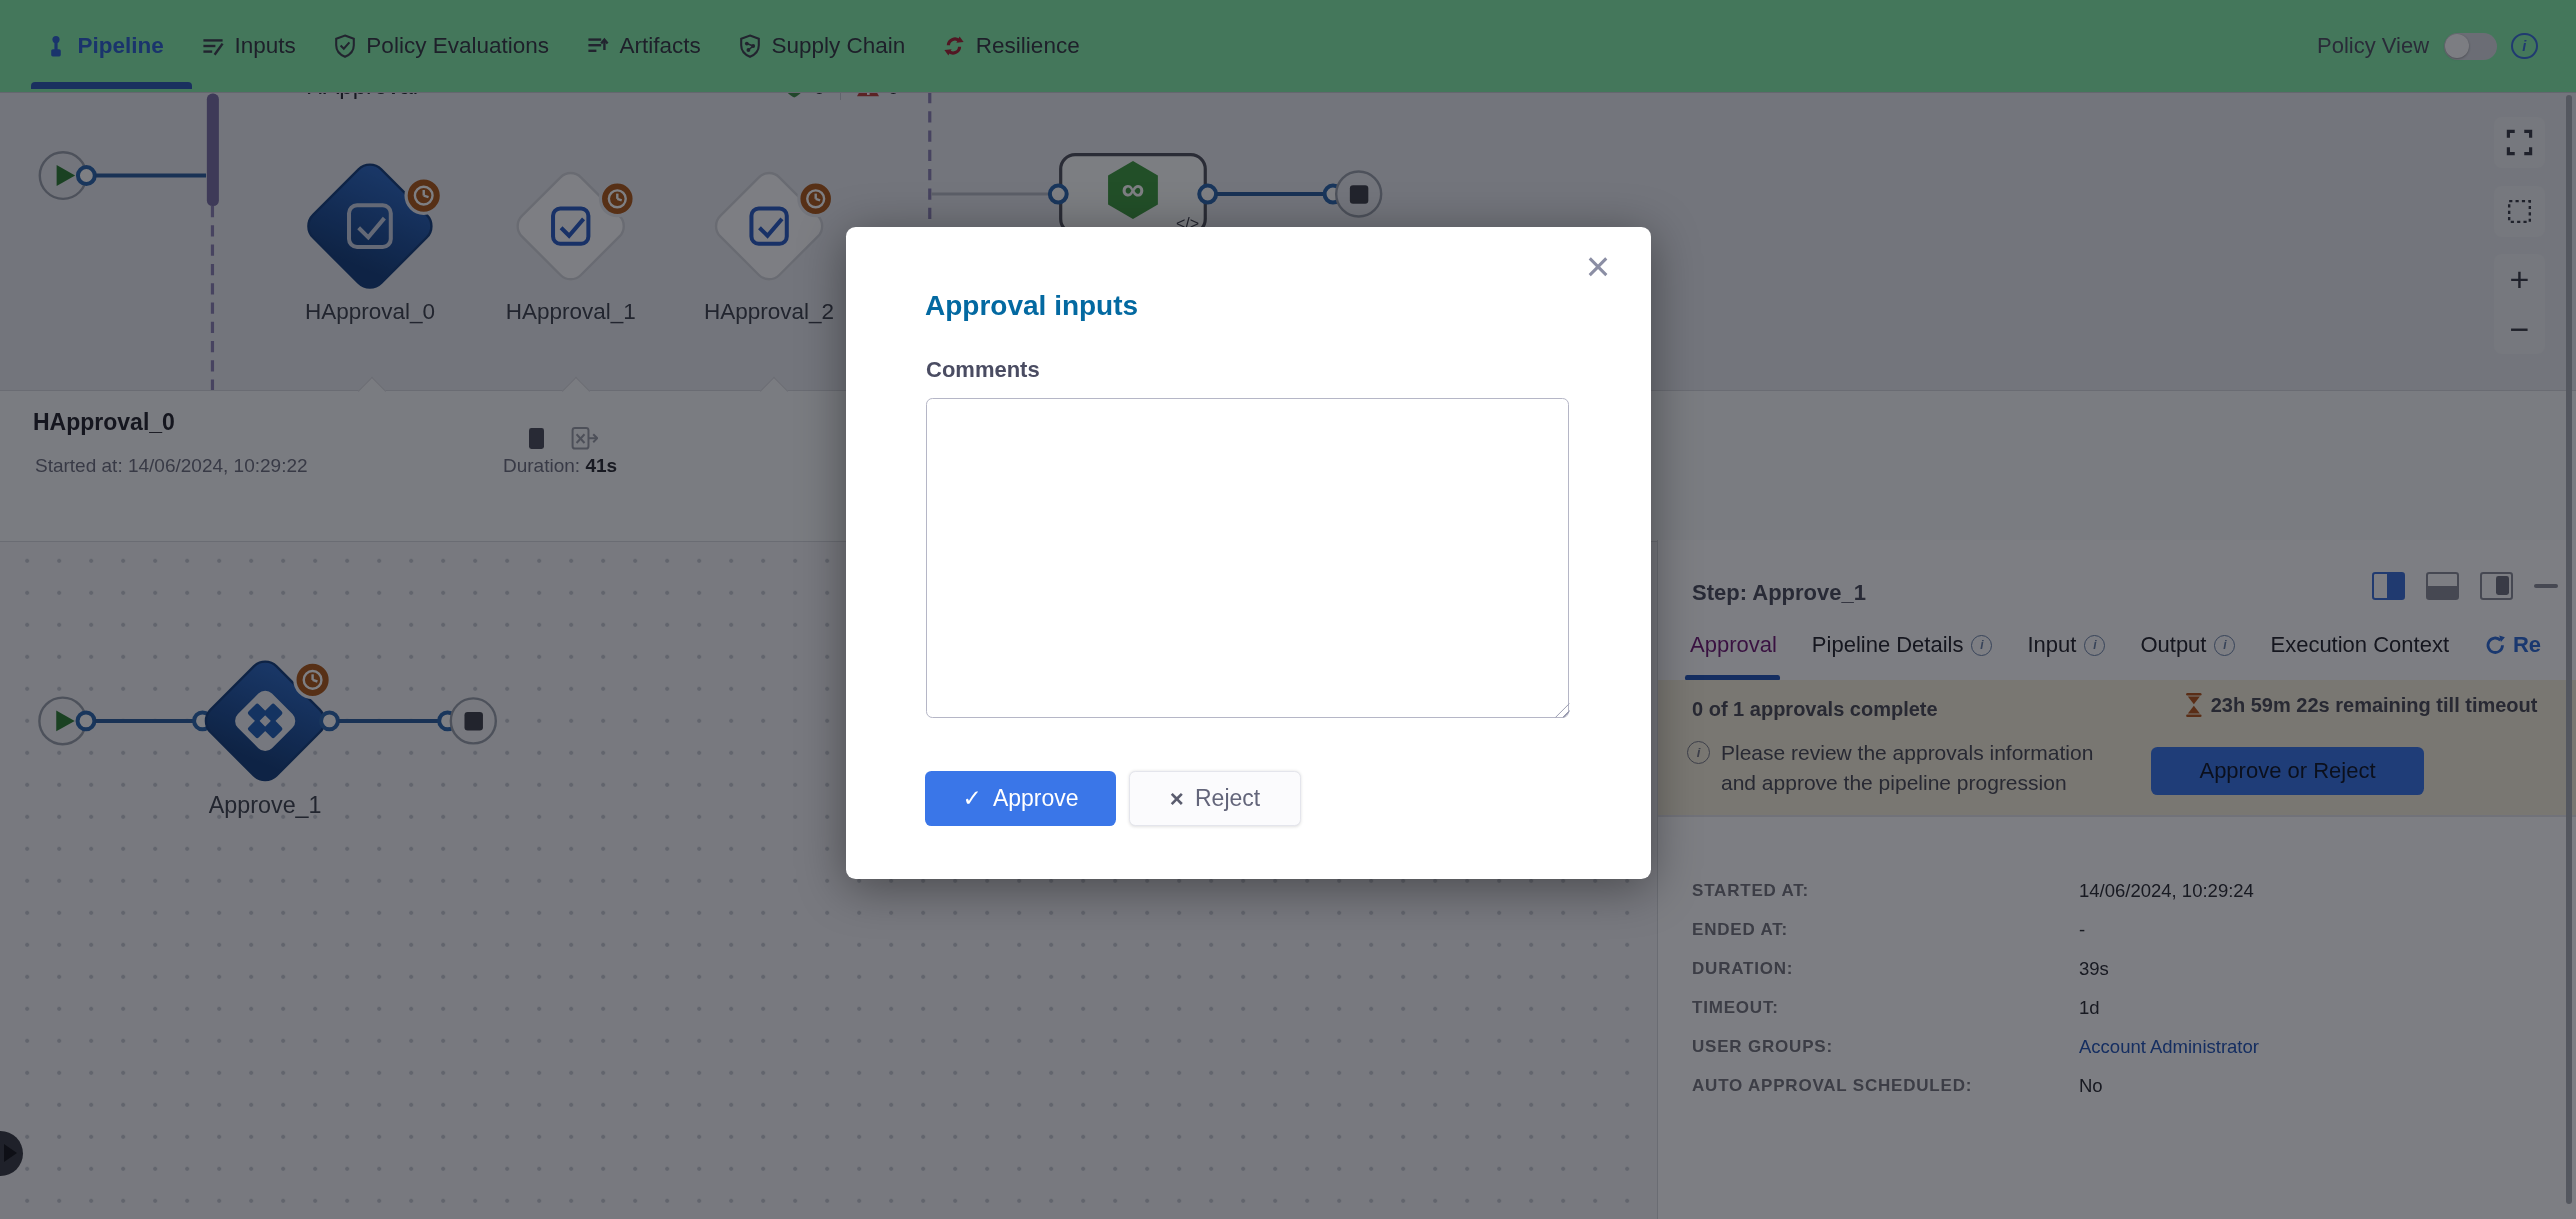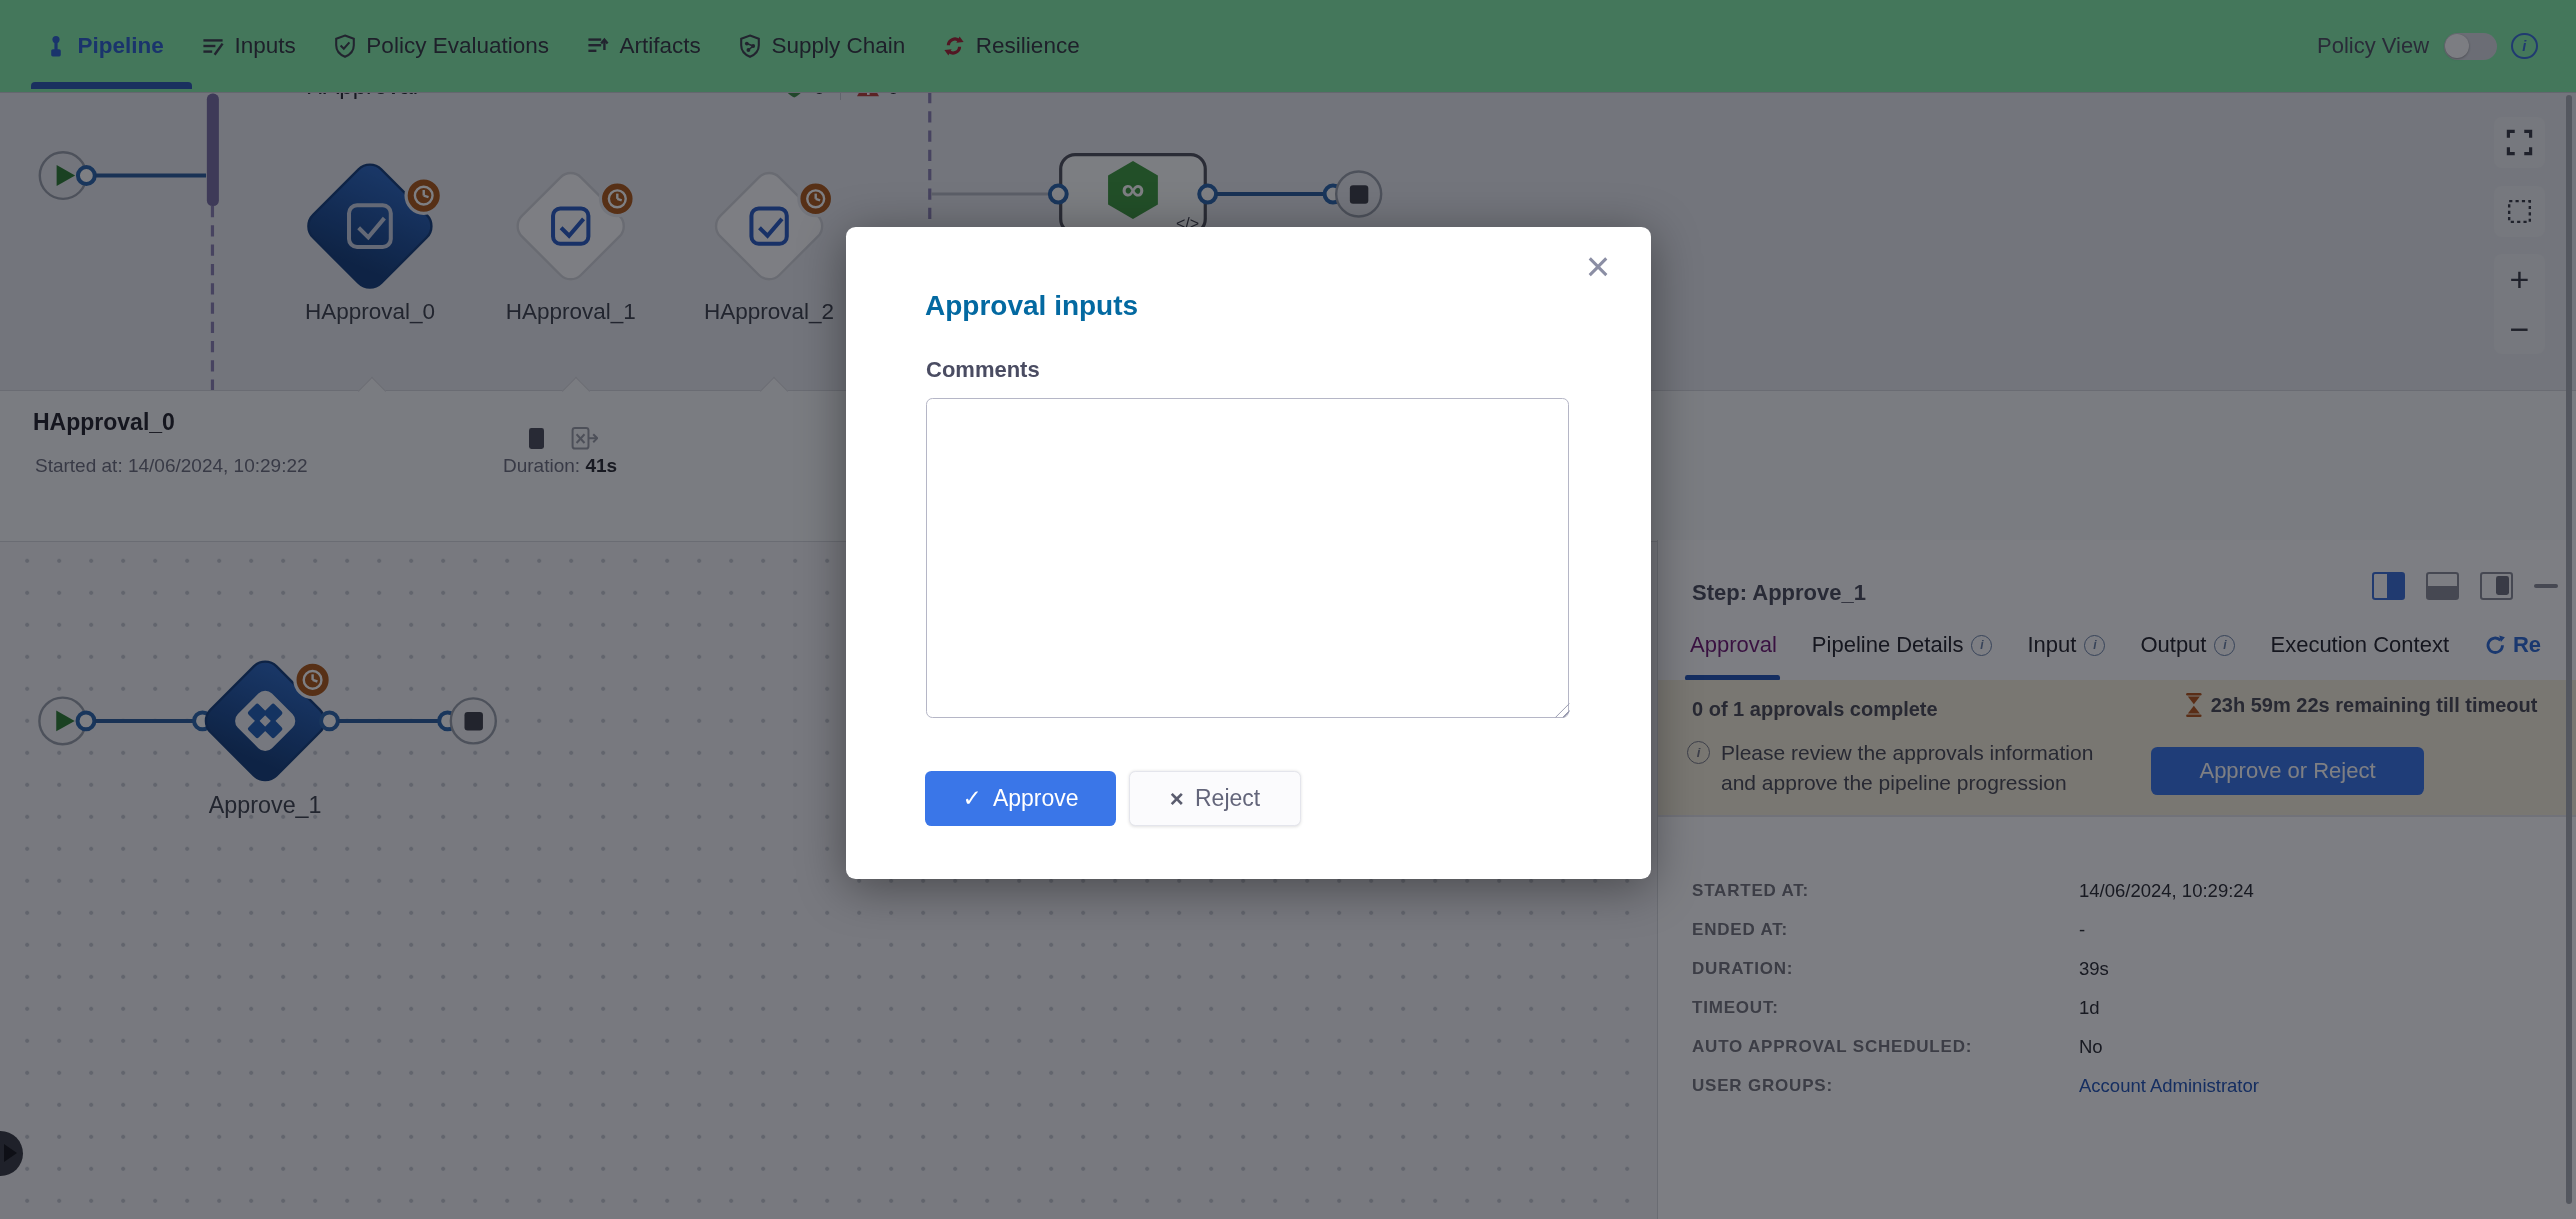--- a/index.html
+++ b/index.html
@@ -87,21 +87,21 @@
   .refresh{display:flex;align-items:center;gap:6.4px;color:#2e6bd6;font-weight:600;cursor:pointer;}
 
   .banner{position:absolute;left:0;top:140px;width:919px;height:135px;background:#f5efdc;}
   .banner-status{position:absolute;left:34px;top:17.7px;font-size:20px;font-weight:700;color:#4b4c58;}
   .banner-timeout{position:absolute;left:527px;top:13px;display:flex;align-items:flex-end;gap:8px;
                   font-size:20px;font-weight:700;color:#4b4c58;}
   .review-icon{position:absolute;left:29px;top:61px;width:21px;height:21px;border-radius:50%;border:1.6px solid #787a88;
                color:#787a88;font-size:13px;font-style:italic;font-weight:700;display:flex;align-items:center;justify-content:center;}
   .review-text{position:absolute;left:63px;top:58px;font-size:21px;color:#4b4c58;line-height:30px;}
   .aor-btn{position:absolute;left:493px;top:67px;width:273px;height:48px;border-radius:6.4px;background:#3a76e8;
-           color:#ffffff;font-size:22px;display:flex;align-items:center;justify-content:center;cursor:pointer;border:none;}
+           color:#0f172a;font-size:22px;display:flex;align-items:center;justify-content:center;cursor:pointer;border:none;}
   .panel-divider{position:absolute;left:0;top:275px;width:919px;height:1.6px;background:#e3e4ea;}
 
   .details{position:absolute;left:34px;top:331px;width:852px;}
   .drow{display:flex;height:39px;align-items:center;}
   .dlabel{width:387px;font-size:17px;font-weight:700;letter-spacing:0.8px;color:#75767f;}
   .dvalue{font-size:18.5px;font-weight:400;color:#2b2c35;}
   .dvalue.link{color:#2456b8;cursor:pointer;}
 
   
   .overlay{position:absolute;inset:0;background:rgba(8,10,18,0.52);z-index:40;}
@@ -394,26 +394,26 @@
       </div>
       <div class="drow">
         <div class="dlabel">DURATION:</div>
         <div class="dvalue">39s</div>
       </div>
       <div class="drow">
         <div class="dlabel">TIMEOUT:</div>
         <div class="dvalue">1d</div>
       </div>
       <div class="drow">
+        <div class="dlabel">USER GROUPS:</div>
+        <div class="dvalue link">Account Administrator</div>
+      </div>
+      <div class="drow">
         <div class="dlabel">AUTO APPROVAL SCHEDULED:</div>
         <div class="dvalue">No</div>
-      </div>
-      <div class="drow">
-        <div class="dlabel">USER GROUPS:</div>
-        <div class="dvalue link">Account Administrator</div>
       </div>
     </div>
   </div>
 
   <header class="tabbar">
     <div class="tabs">
       <div class="tab active">
         <svg width="24" height="24" viewBox="0 0 30 30">
           <circle cx="15" cy="7" r="4.5" fill="#2f63cf"></circle>
           <rect x="13" y="10" width="4" height="10" fill="#2f63cf"></rect>

